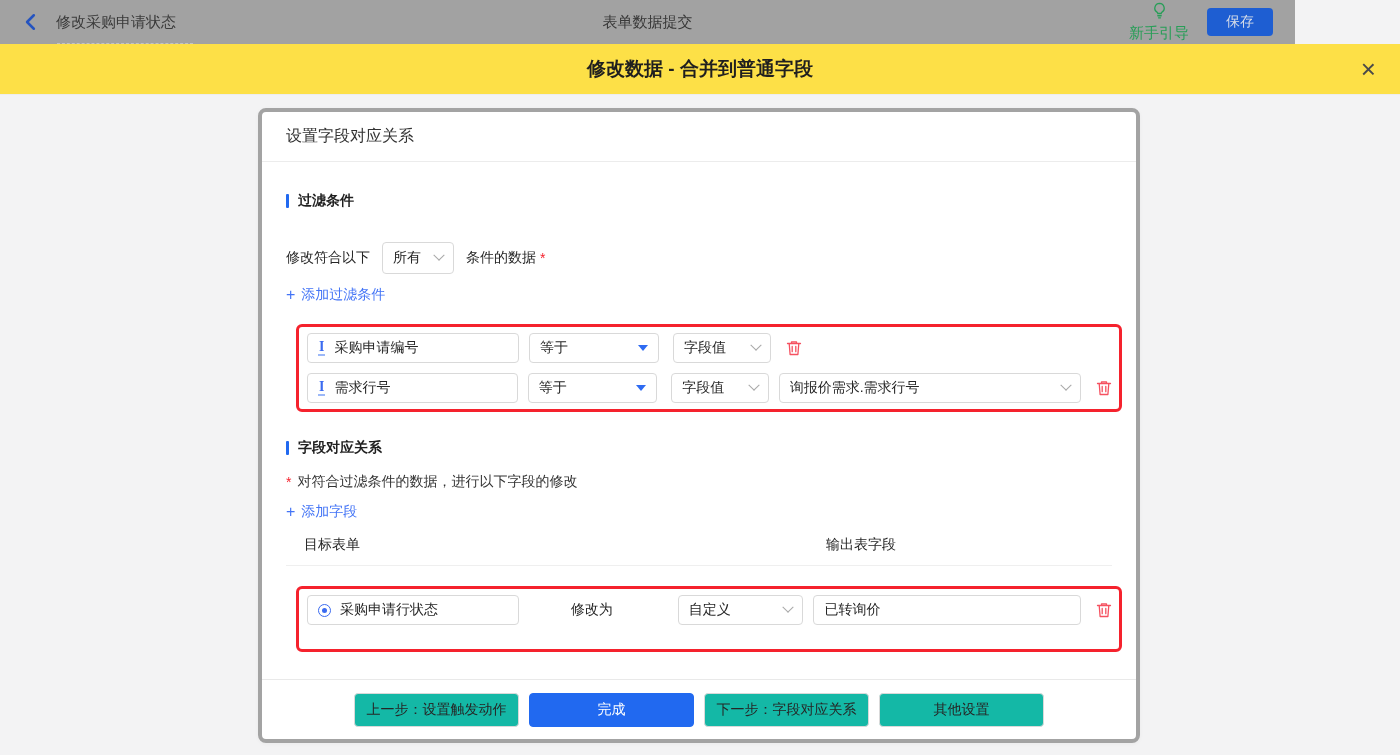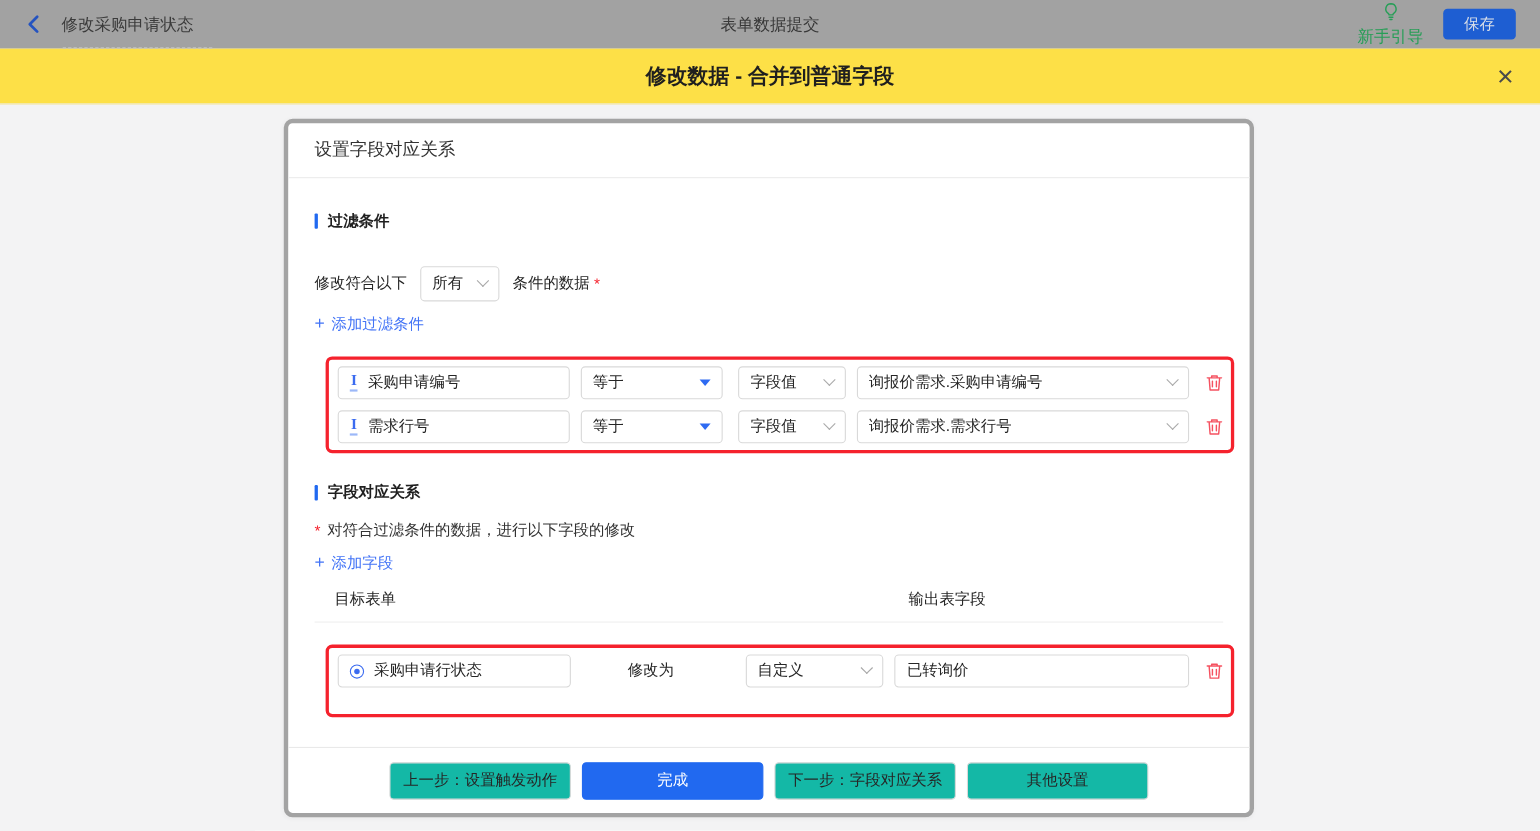--- a/index.html
+++ b/index.html
@@ -1,21 +1,21 @@
 <!DOCTYPE html>
 <html><head>
 <meta charset="utf-8">
 <style>
   * { margin:0; padding:0; box-sizing:border-box; }
   html,body { width:1400px; height:755px; }
   body { font-family:"Liberation Sans","DejaVu Sans",sans-serif; font-size:14px; color:#262626; background:#fff; }
   .screen { position:relative; width:1400px; height:755px; overflow:hidden; background:#f3f3f4; }
 
   
-  .topbar { position:absolute; left:0; top:0; width:1400px; height:44px; background:#a2a2a2; display:flex; align-items:center; padding:0 22px; z-index:3; }
+  .topbar { position:absolute; left:0; top:0; width:1295px; height:44px; background:#a2a2a2; display:flex; align-items:center; padding:0 22px; z-index:3; }
   .topbar .back { width:18px; height:18px; margin-right:16px; cursor:pointer; }
   .topbar .bar-title { font-size:15px; color:#3b3b3b; }
   .title-underline { position:absolute; left:57px; top:43px; width:136px; border-bottom:1px dashed #c4c4c4; }
   .topbar .center-title { position:absolute; left:0; right:0; text-align:center; font-size:15px; color:#383838; pointer-events:none; }
   .topbar .right { margin-left:auto; display:flex; align-items:center; gap:18px; z-index:2; }
   .guide { display:flex; align-items:center; gap:5px; color:#279e57; font-size:15px; cursor:pointer;flex-direction:column; }
   .btn-save { width:66px; height:28px; background:#1e5ed2; color:#d9dee8; border:none; border-radius:4px; font-size:14px; cursor:pointer; font-family:inherit; }
 
   
   .dialog-header { position:absolute; left:0; top:44px; width:1400px; height:51px; background:#fde047; border-bottom:1px solid #ededed; display:flex; align-items:center; justify-content:center; z-index:2; }
@@ -143,24 +143,20 @@
               <span class="fval">采购申请编号</span>
             </div>
             <div class="select op">
               <span class="sval">等于</span>
               <span class="tri"></span>
             </div>
             <div class="select vtype">
               <span class="sval">字段值</span>
               <span class="chev"></span>
             </div>
-            <div class="select vsel">
-              <span class="sval">询报价需求.采购申请编号</span>
-              <span class="chev"></span>
-            </div>
             <svg class="trash" viewBox="0 0 18 18">
                 <path d="M2.5 4.5h13M6.5 4.5V2.8h5v1.7M4.2 4.5l.9 11h7.8l.9-11M7.2 7.5v5.2M10.8 7.5v5.2" stroke="#f55160" stroke-width="1.3" fill="none" stroke-linecap="round" stroke-linejoin="round"></path>
               </svg>
           </div>
           <div class="frow">
             <div class="input-box w-field">
               <span class="ticon">I</span>
               <span class="fval">需求行号</span>
             </div>
             <div class="select op">

